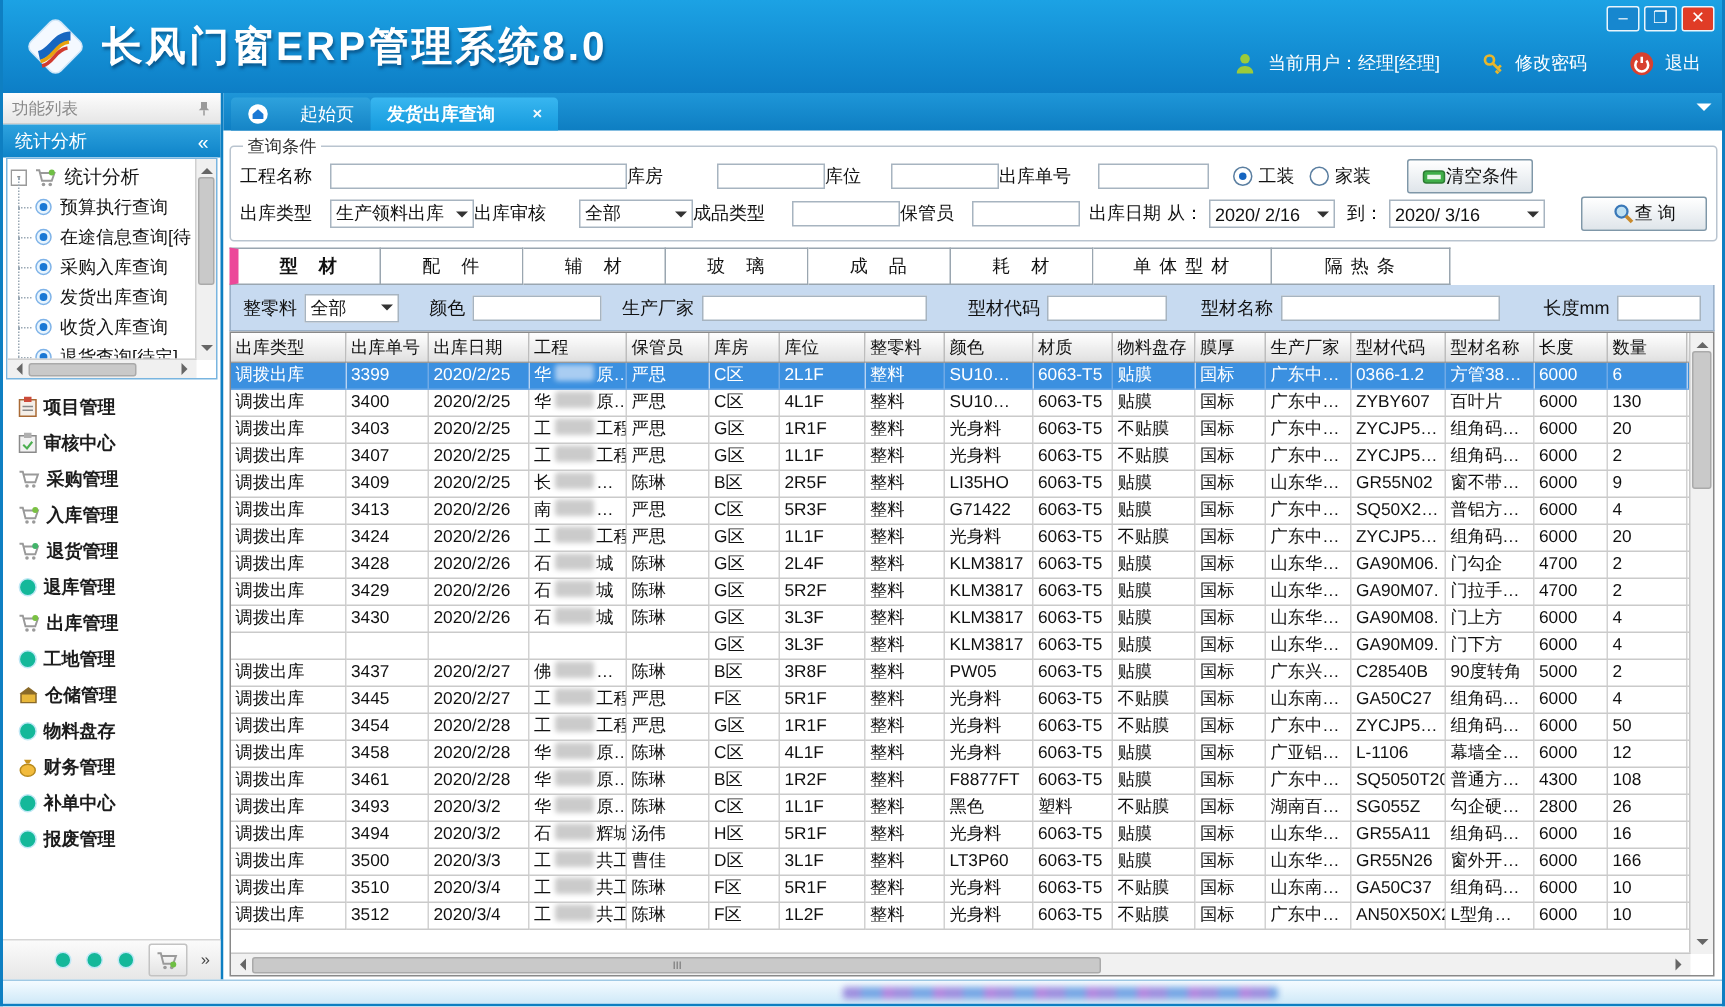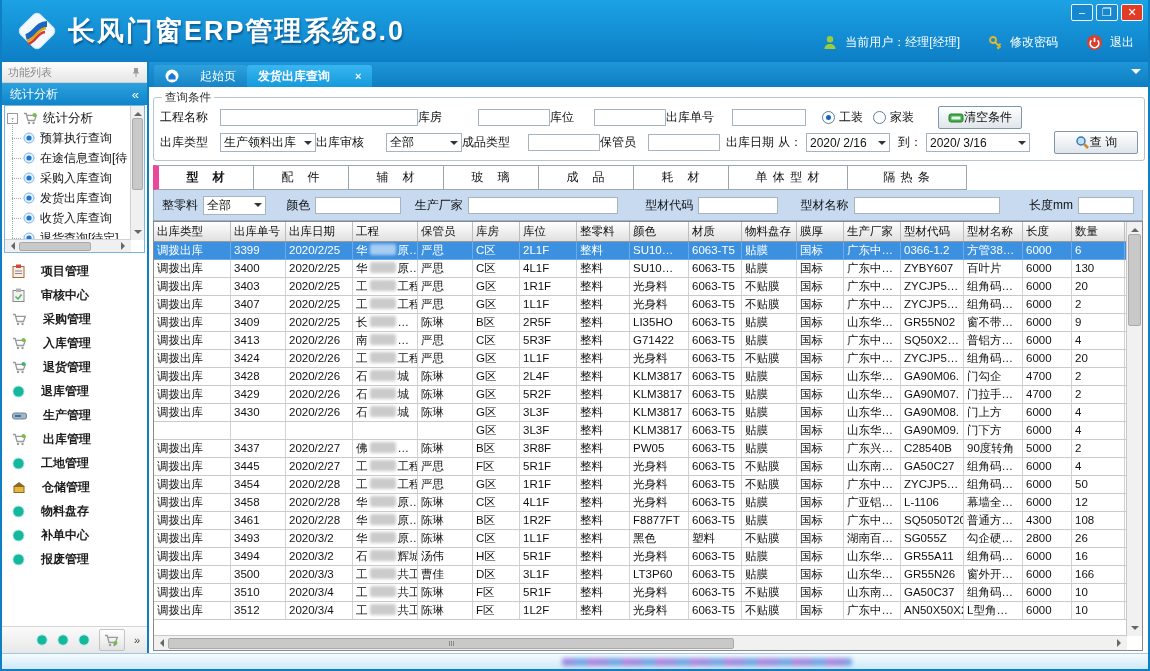--- a/index.html
+++ b/index.html
@@ -34,21 +34,21 @@
   .tree-vsb{position:absolute;right:0;top:0;bottom:12px;width:13px;border-left:1px solid #d0d0d0;display:flex;flex-direction:column;align-items:center;}
   .tree-hsb{position:absolute;left:0;right:13px;bottom:0;height:12px;border-top:1px solid #d0d0d0;display:flex;align-items:center;}
   .arr{width:0;height:0;border:4px solid transparent;}
   .arr.up{border-bottom-color:#666;margin-top:2px;}
   .arr.dn{border-top-color:#666;margin-bottom:2px;}
   .arr.lf{border-right-color:#666;margin-left:2px;}
   .arr.rt{border-left-color:#666;margin-right:2px;}
   .vthumb{width:9px;flex:0 0 70px;background:#c9c9c9;border:1px solid #aaa;border-radius:2px;margin-top:2px;}
   .hthumb{height:7px;flex:0 0 70px;background:#c9c9c9;border:1px solid #aaa;border-radius:2px;margin:0 auto 0 4px;}
   .menu{flex:1;padding-top:6px;overflow:hidden;}
-  .mi{height:24px;display:flex;align-items:center;gap:16px;padding-left:10px;font-size:12px;font-weight:bold;color:#1c1c1c;cursor:default;}
+  .mi{height:24px;display:flex;align-items:center;gap:4px;padding-left:10px;font-size:12px;font-weight:bold;color:#1c1c1c;cursor:default;}
   .side-foot{flex:0 0 26px;border-top:1px solid #d5d5d5;display:flex;align-items:center;justify-content:flex-end;gap:9px;padding:0 7px;background:linear-gradient(#fbfbfb,#e7e7e7);}
   .foot-btn{width:24px;height:20px;border:1px solid #c3c3c3;border-radius:2px;background:linear-gradient(#fff,#e3e3e3);display:flex;align-items:center;justify-content:center;}
   .chev2{font-size:11px;color:#444;}
   
   .main{flex:1;display:flex;flex-direction:column;min-width:0;}
   .tabstrip{flex:0 0 25px;background:linear-gradient(#1e96d8,#0e7ec2);display:flex;align-items:flex-end;padding-left:5px;position:relative;}
   .tab{height:22px;display:flex;align-items:center;gap:21px;padding:0 11px;color:#fff;font-size:12px;border-radius:3px 3px 0 0;cursor:default;}
   .tab.home{background:linear-gradient(#2ea2dd,#1584c6);}
   .tab.active{background:linear-gradient(#38b6f0,#159add);font-weight:bold;}
   .tab .x{font-size:11px;margin-left:4px;opacity:.95;}
@@ -295,29 +295,20 @@
           <div class="mi">
             <span>
               <svg width="13" height="13">
                 <circle cx="6.5" cy="6.5" r="5.6" fill="#14b89a" stroke="#bfe8f5"></circle>
               </svg>
             </span>
             <span>退库管理</span>
           </div>
           <div class="mi">
             <span>
-              <svg width="15" height="11">
-                <rect x="0.5" y="3" width="14" height="6" rx="2" fill="#9db7c8" stroke="#6a8496"></rect>
-                <rect x="3" y="5" width="6" height="2" fill="#3f6f9e"></rect>
-              </svg>
-            </span>
-            <span>生产管理</span>
-          </div>
-          <div class="mi">
-            <span>
               <svg width="15" height="13">
                 <path d="M1 1.5h2.2l1.8 7h6.5l1.8-5.2H4" fill="none" stroke="#9a9a9a" stroke-width="1.3"></path>
                 <circle cx="6" cy="11" r="1.2" fill="#9a9a9a"></circle>
                 <circle cx="10.5" cy="11" r="1.2" fill="#9a9a9a"></circle>
                 <circle cx="11.5" cy="3" r="2" fill="#7ac143"></circle>
               </svg>
             </span>
             <span>出库管理</span>
           </div>
           <div class="mi">
@@ -337,20 +328,29 @@
             </span>
             <span>仓储管理</span>
           </div>
           <div class="mi">
             <span>
               <svg width="13" height="13">
                 <circle cx="6.5" cy="6.5" r="5.6" fill="#14b89a" stroke="#bfe8f5"></circle>
               </svg>
             </span>
             <span>物料盘存</span>
+          </div>
+          <div class="mi">
+            <span>
+              <svg width="13" height="13">
+                <path d="M4 1.5h5L7.5 4h-2z" fill="#c8931f"></path>
+                <ellipse cx="6.5" cy="8.5" rx="5" ry="4" fill="#f2bb3c" stroke="#b78a1e"></ellipse>
+              </svg>
+            </span>
+            <span>财务管理</span>
           </div>
           <div class="mi">
             <span>
               <svg width="13" height="13">
                 <circle cx="6.5" cy="6.5" r="5.6" fill="#14b89a" stroke="#bfe8f5"></circle>
               </svg>
             </span>
             <span>补单中心</span>
           </div>
           <div class="mi">

